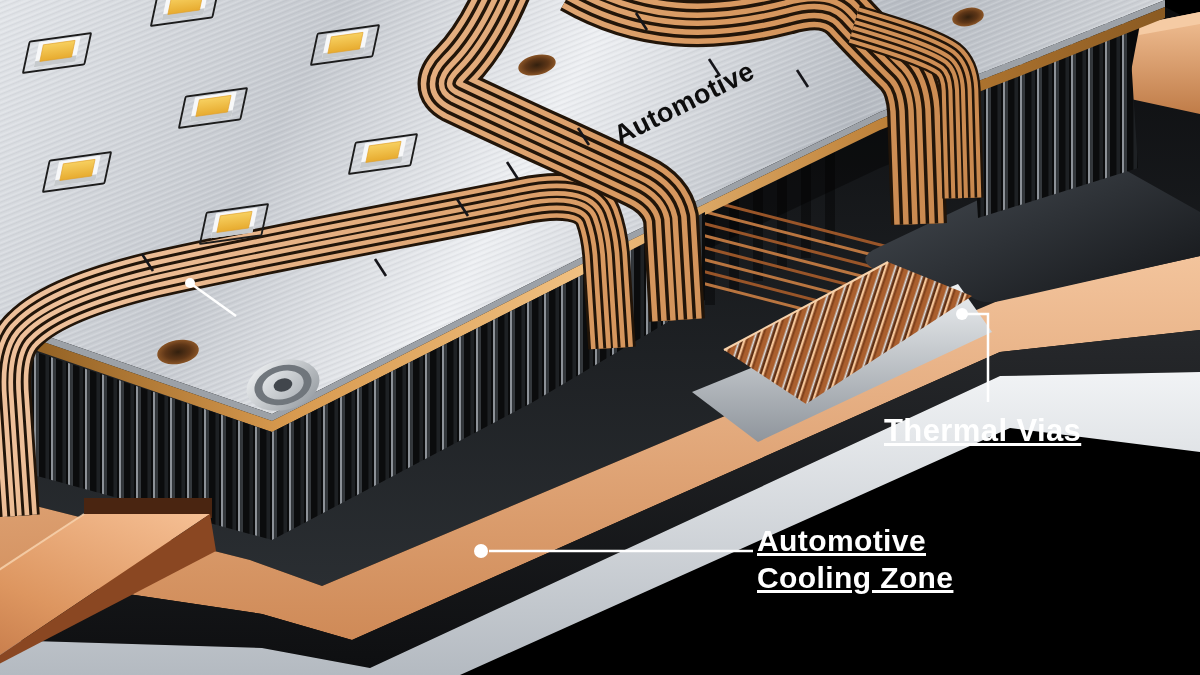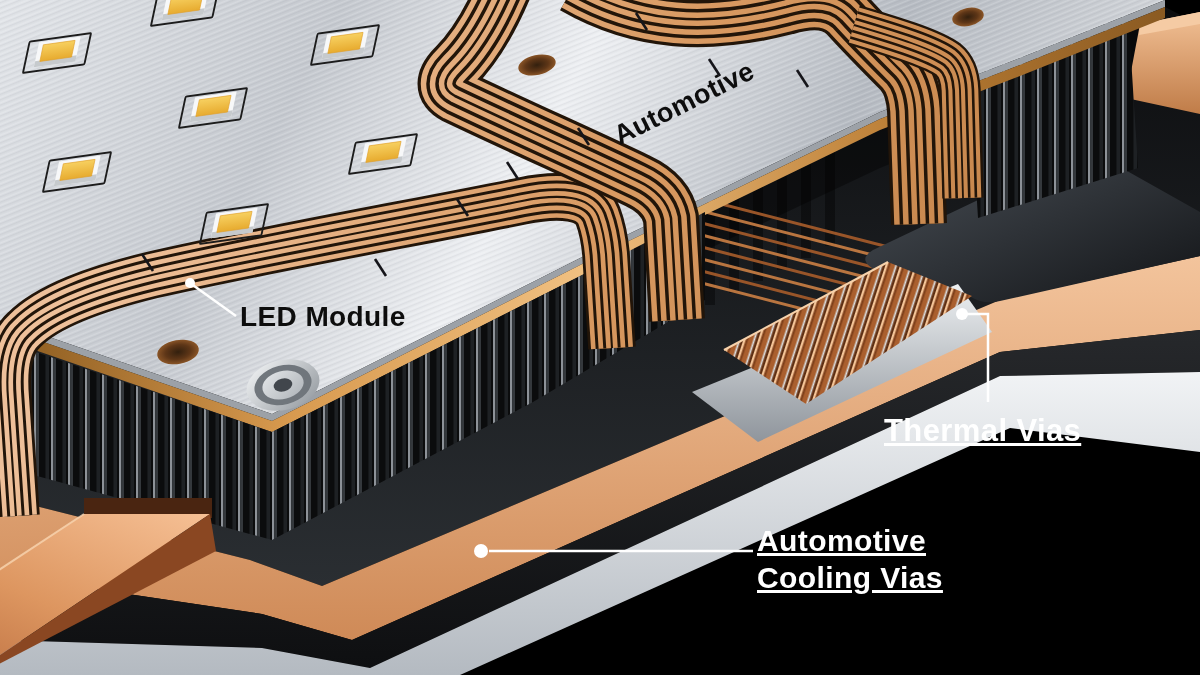--- a/index.html
+++ b/index.html
@@ -294,20 +294,19 @@
     <polyline points="962,314 988,314 988,402"></polyline>
     <line x1="489" y1="551" x2="753" y2="551"></line>
   </g>
   <g fill="#ffffff">
     <circle cx="190" cy="283" r="5"></circle>
     <circle cx="962" cy="314" r="6"></circle>
     <circle cx="481" cy="551" r="7"></circle>
   </g>
 </svg>
 
-  <div class="lbl lbl-dark lbl-led">LED Module</div>
   <div class="lbl lbl-dark lbl-trace">Automotive</div>
   <div class="lbl lbl-light lbl-vias">Thermal Vias</div>
   <div class="lbl lbl-light lbl-cool">
     <div>Automotive</div>
-    <div>Cooling Vias</div>
+    <div>Cooling Zone</div>
   </div>
 </div>
 
 </body></html>

